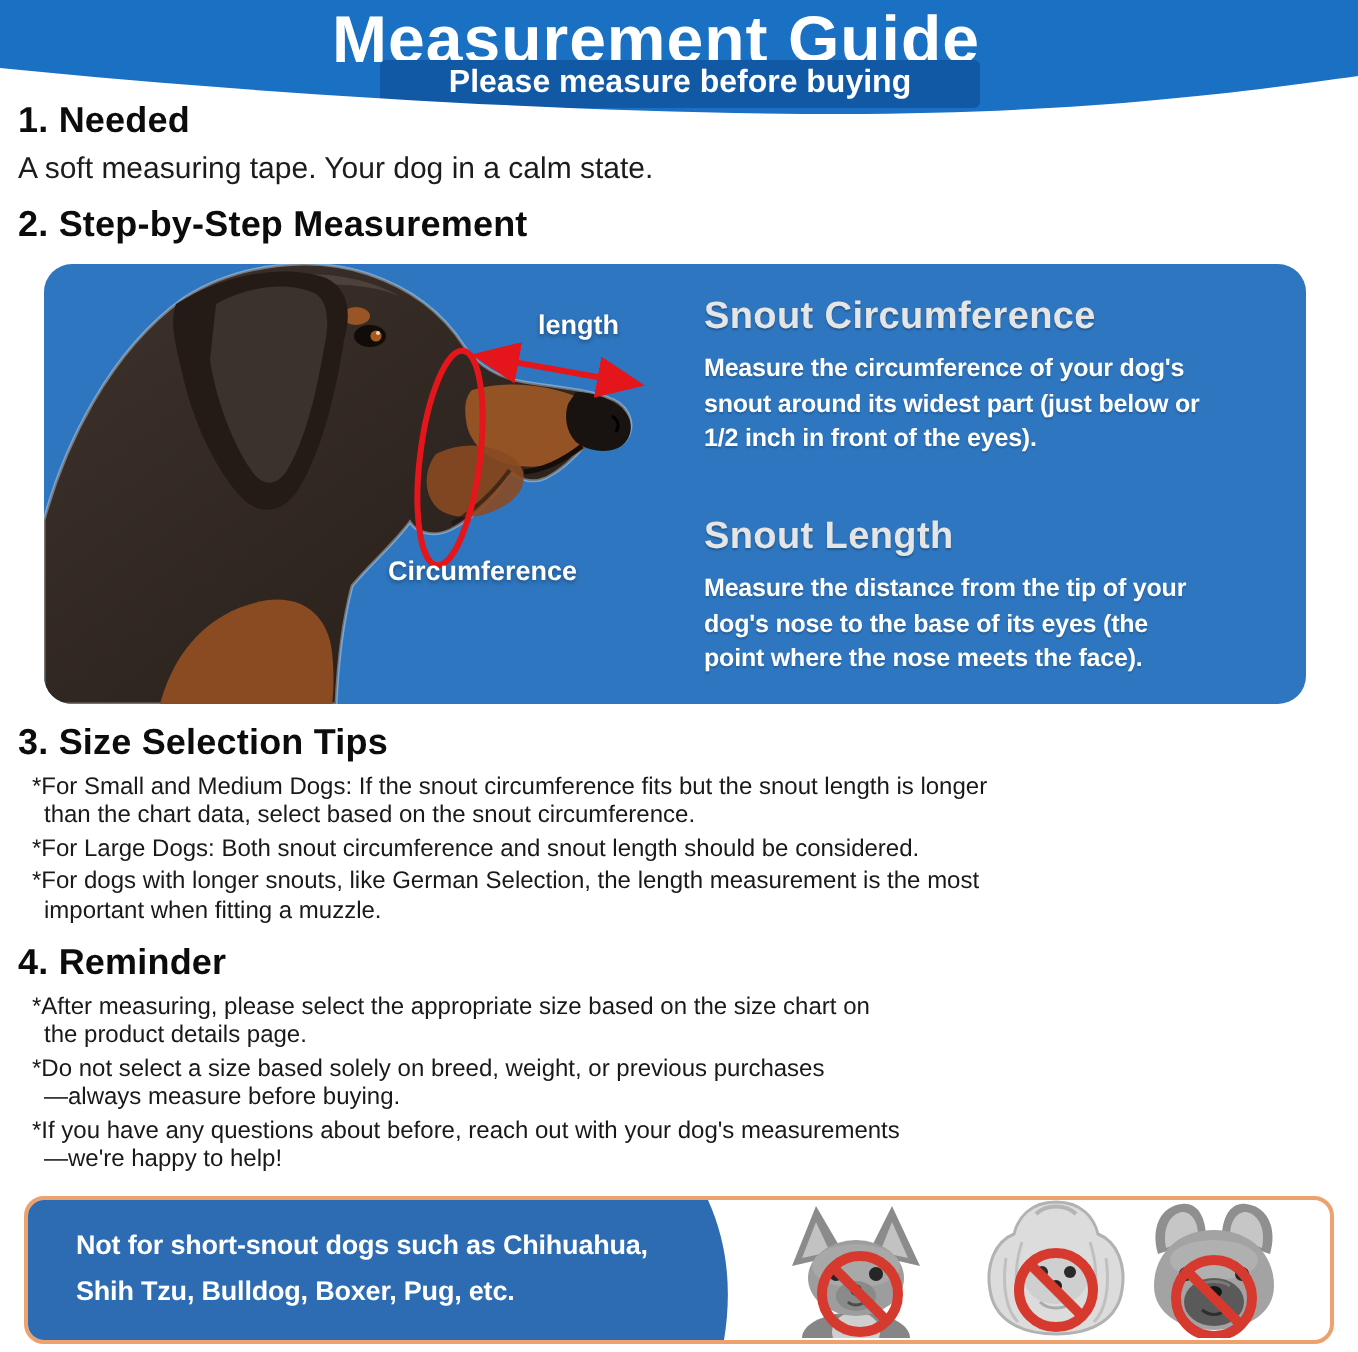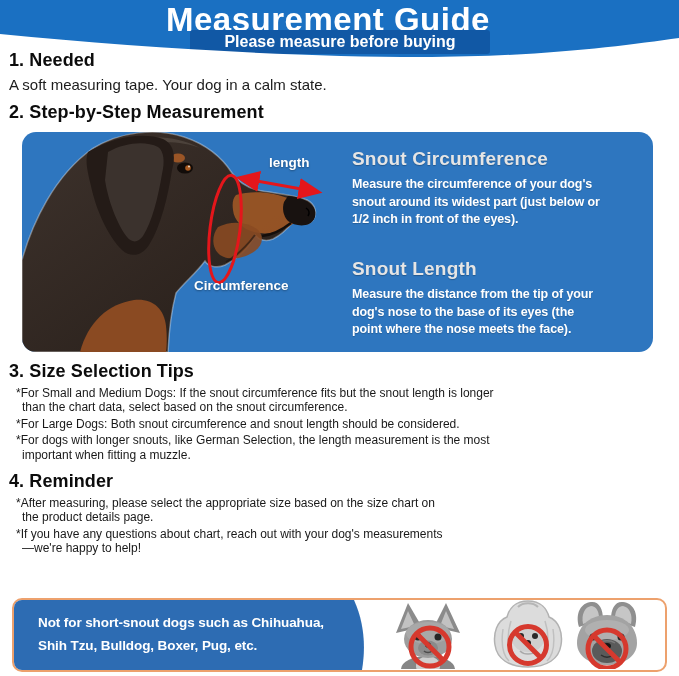--- a/index.html
+++ b/index.html
@@ -129,21 +129,23 @@
 than the chart data, select based on the snout circumference.</div>
     <div class="item">*For Large Dogs: Both snout circumference and snout length should be considered.</div>
     <div class="item">*For dogs with longer snouts, like German Selection, the length measurement is the most
 important when fitting a muzzle.</div>
   </div>
 
   <div class="abs h2" style="left:9px; top:471px;">4. Reminder</div>
   <div class="abs bullets" style="left:9px; top:496px;">
     <div class="item">*After measuring, please select the appropriate size based on the size chart on
 the product details page.</div>
-    <div class="item">*If you have any questions about chart, reach out with your dog's measurements
+    <div class="item">*Do not select a size based solely on breed, weight, or previous purchases
+—always measure before buying.</div>
+    <div class="item">*If you have any questions about before, reach out with your dog's measurements
 —we're happy to help!</div>
   </div>
 
   <div class="abs warnbox">
     <svg class="abs warn-blue" viewBox="0 0 356 70" preserveAspectRatio="none">
       <path d="M0,0 H340 C350,22 352,46 348,70 H0 Z" fill="#2d6cb3"></path>
     </svg>
     <div class="abs warn-text">Not for short-snout dogs such as Chihuahua,
 Shih Tzu, Bulldog, Boxer, Pug, etc.</div>
 

